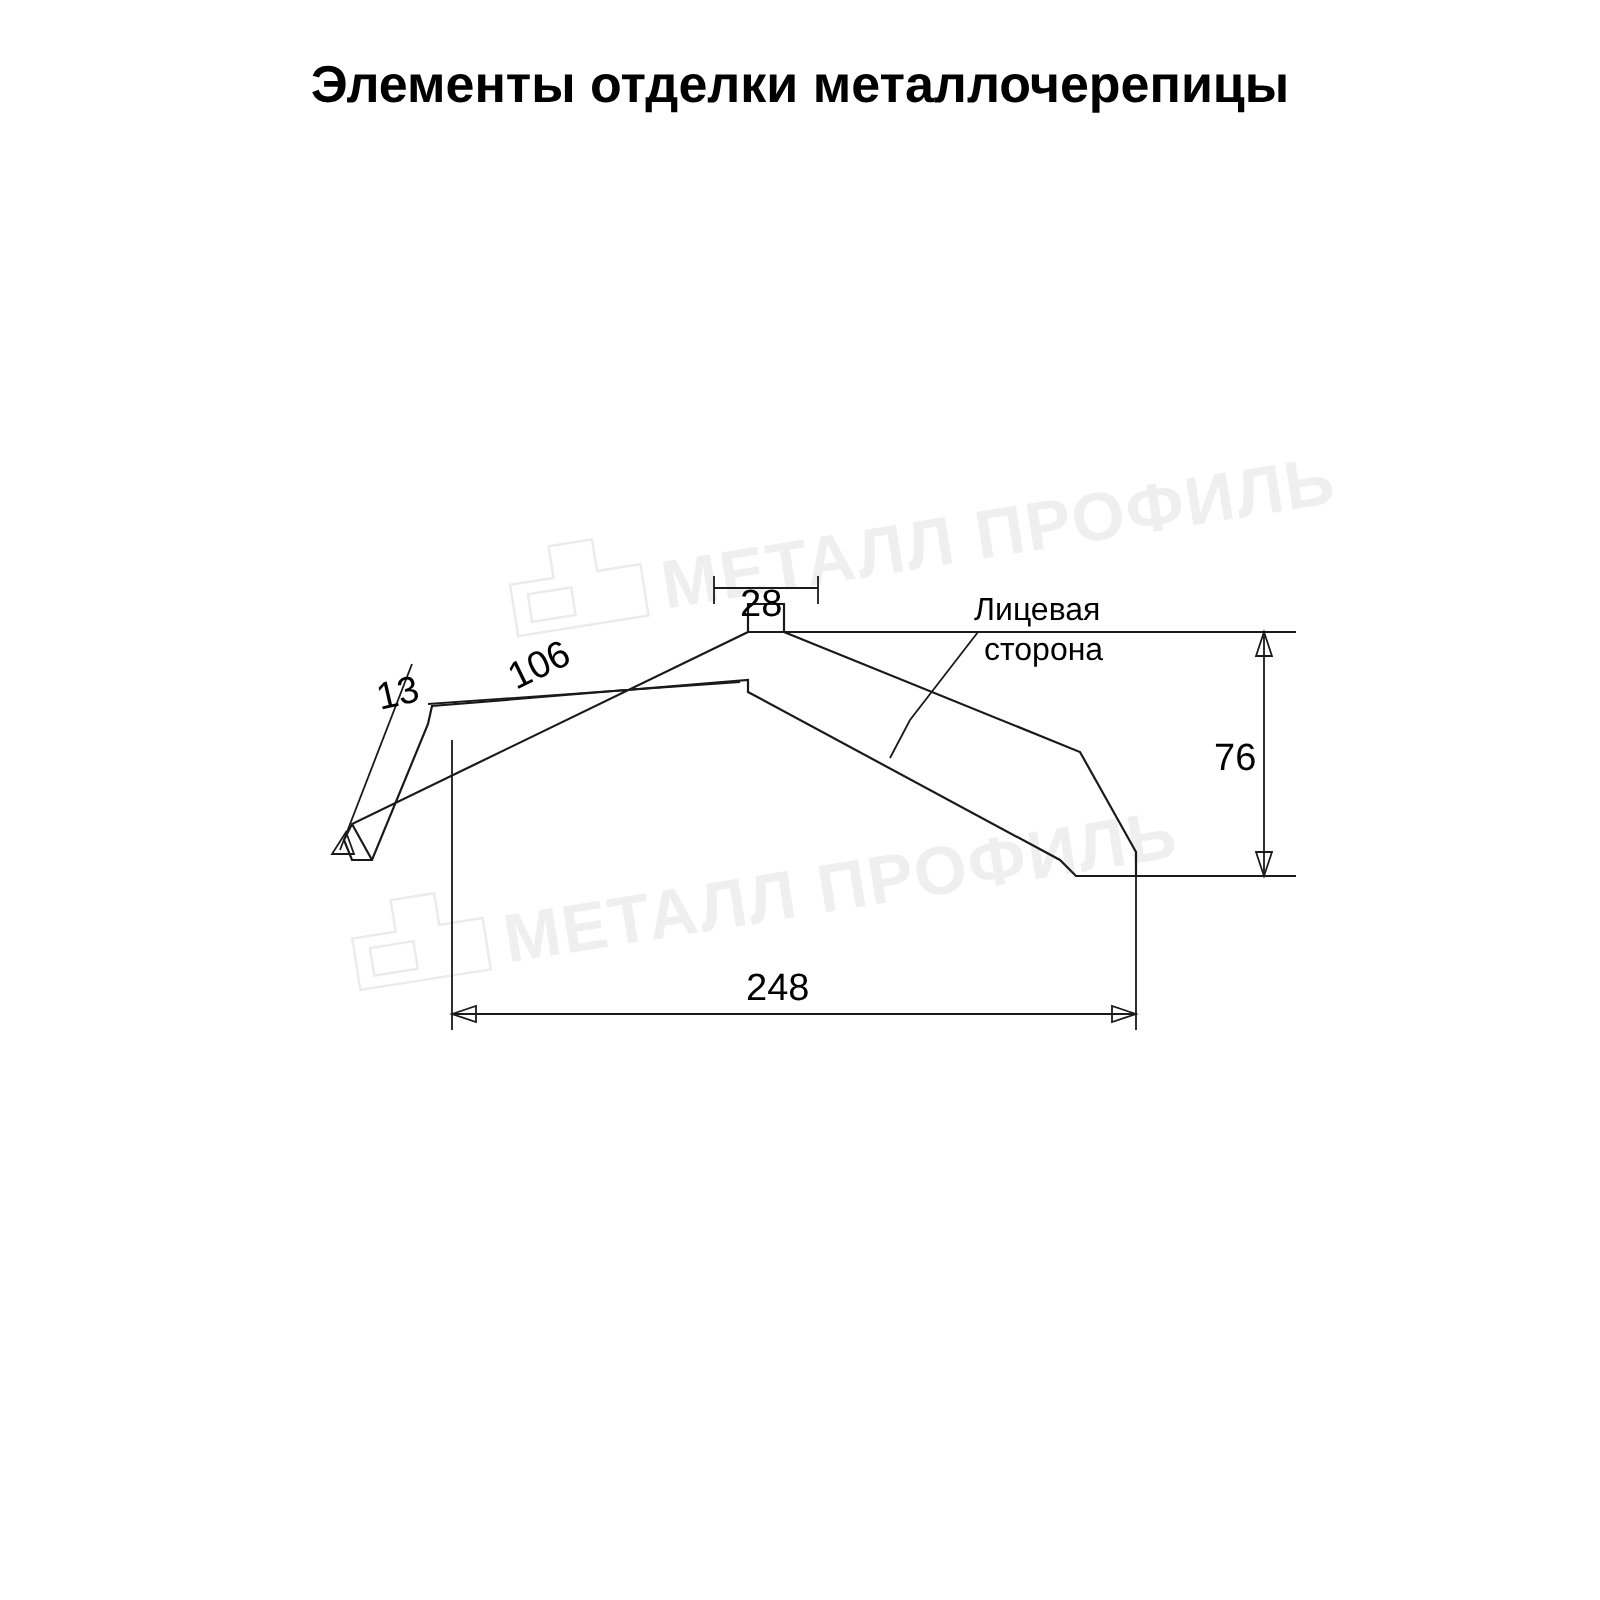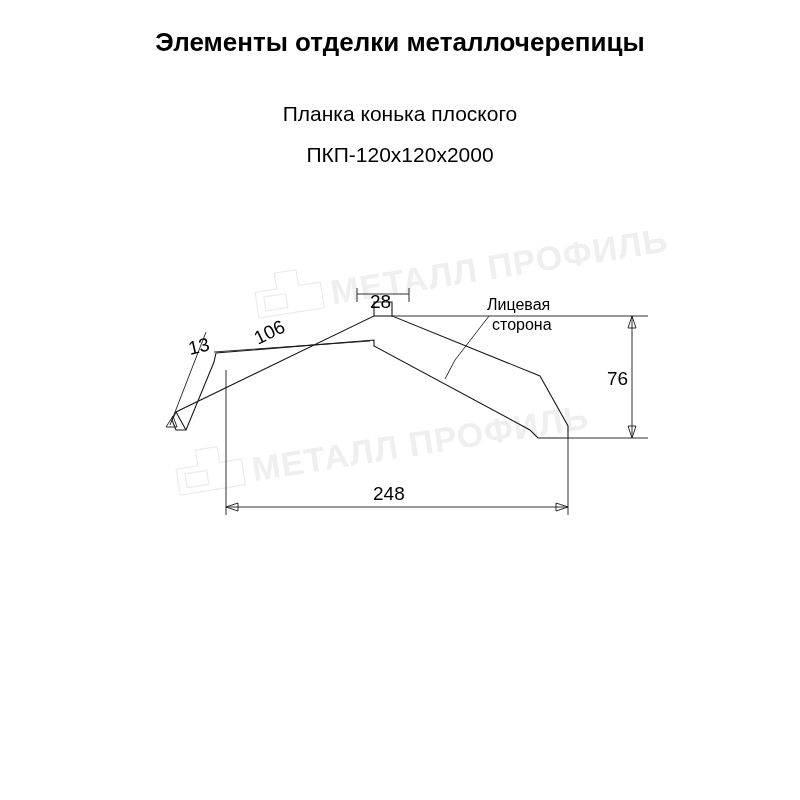--- a/index.html
+++ b/index.html
@@ -112,24 +112,20 @@
 </style>
 </head>
 <body>
 
 <div class="page">
 
   <div class="title-block">
     <div class="main-title">Элементы отделки металлочерепицы</div>
   </div>
 
-  <div class="subtitle-block">
-    <div class="subtitle">Планка конька плоского</div>
-    <div class="code">ПКП-120x120x2000</div>
-  </div>
 
   <div class="drawing">
     <svg width="800" height="420" viewBox="0 0 800 420">
 
       <g transform="rotate(-9 410 100)">
         <g transform="translate(255,78)">
           <path class="wm" d="M0,10 L22,10 L22,-6 L44,-6 L44,10 L66,10 L66,36 L0,36 Z"></path>
           <path class="wm" d="M8,16 L30,16 L30,30 L8,30 Z"></path>
         </g>
         <text class="wmtext" x="330" y="112">МЕТАЛЛ ПРОФИЛЬ</text>

